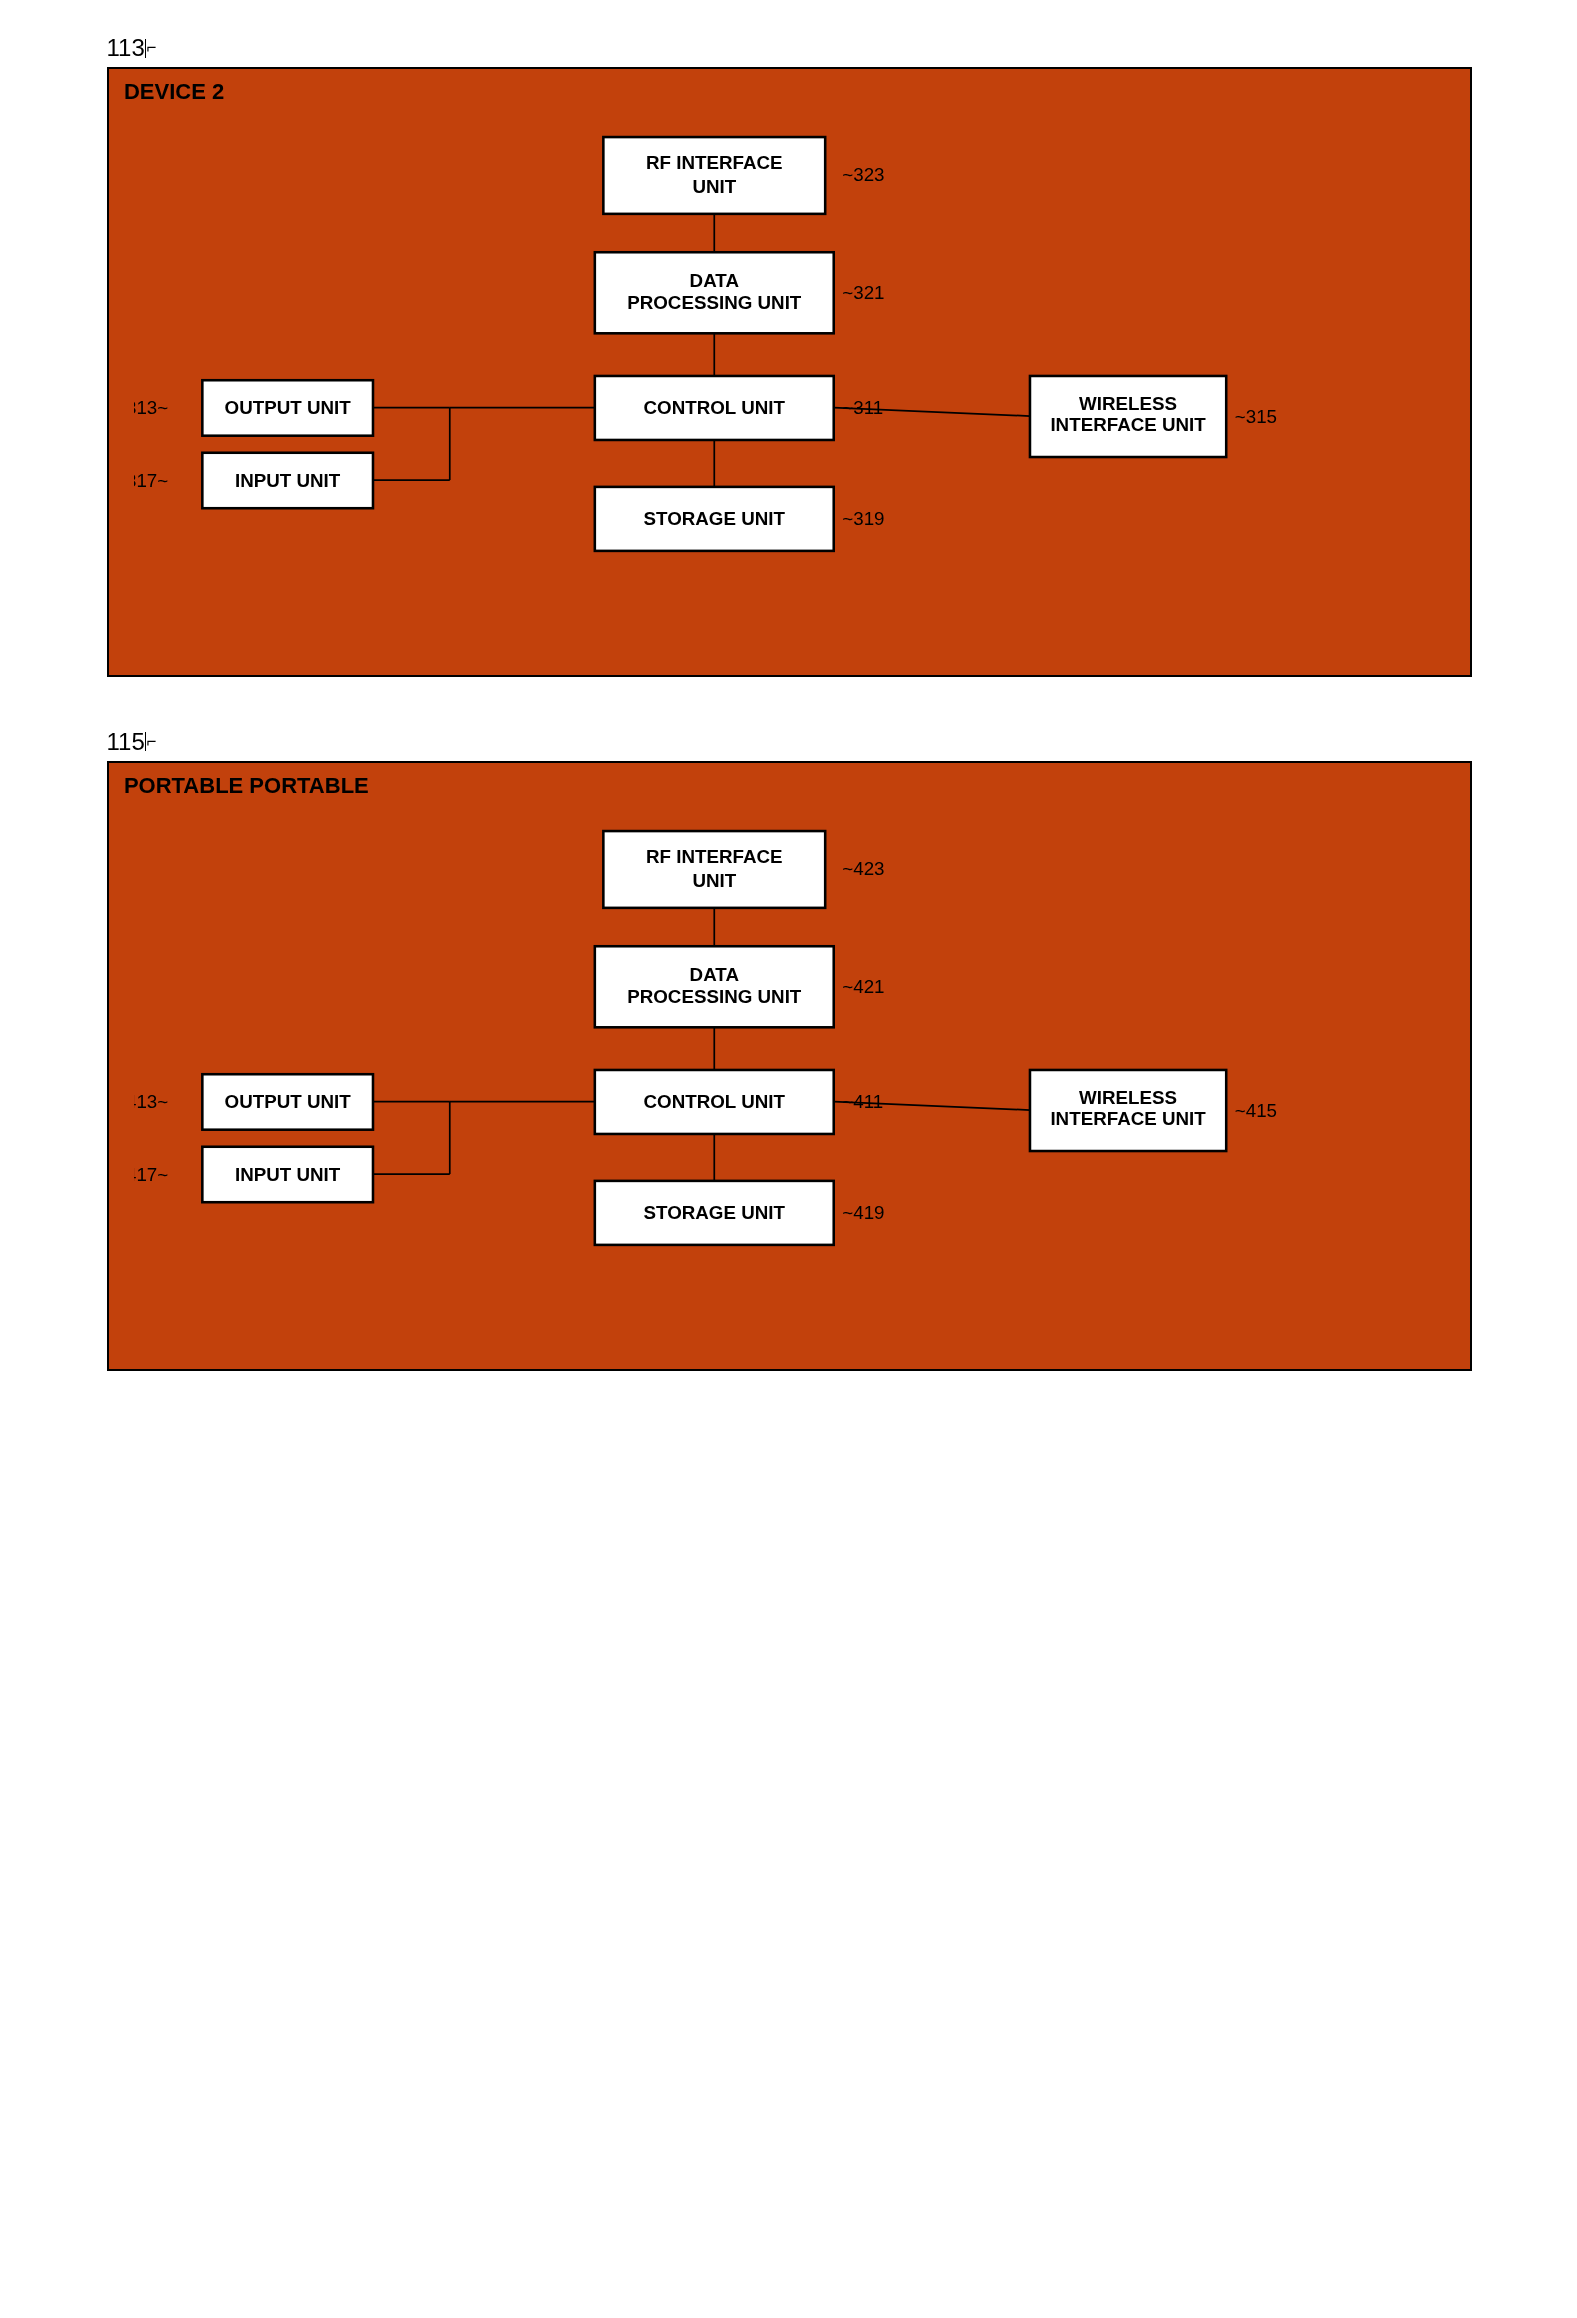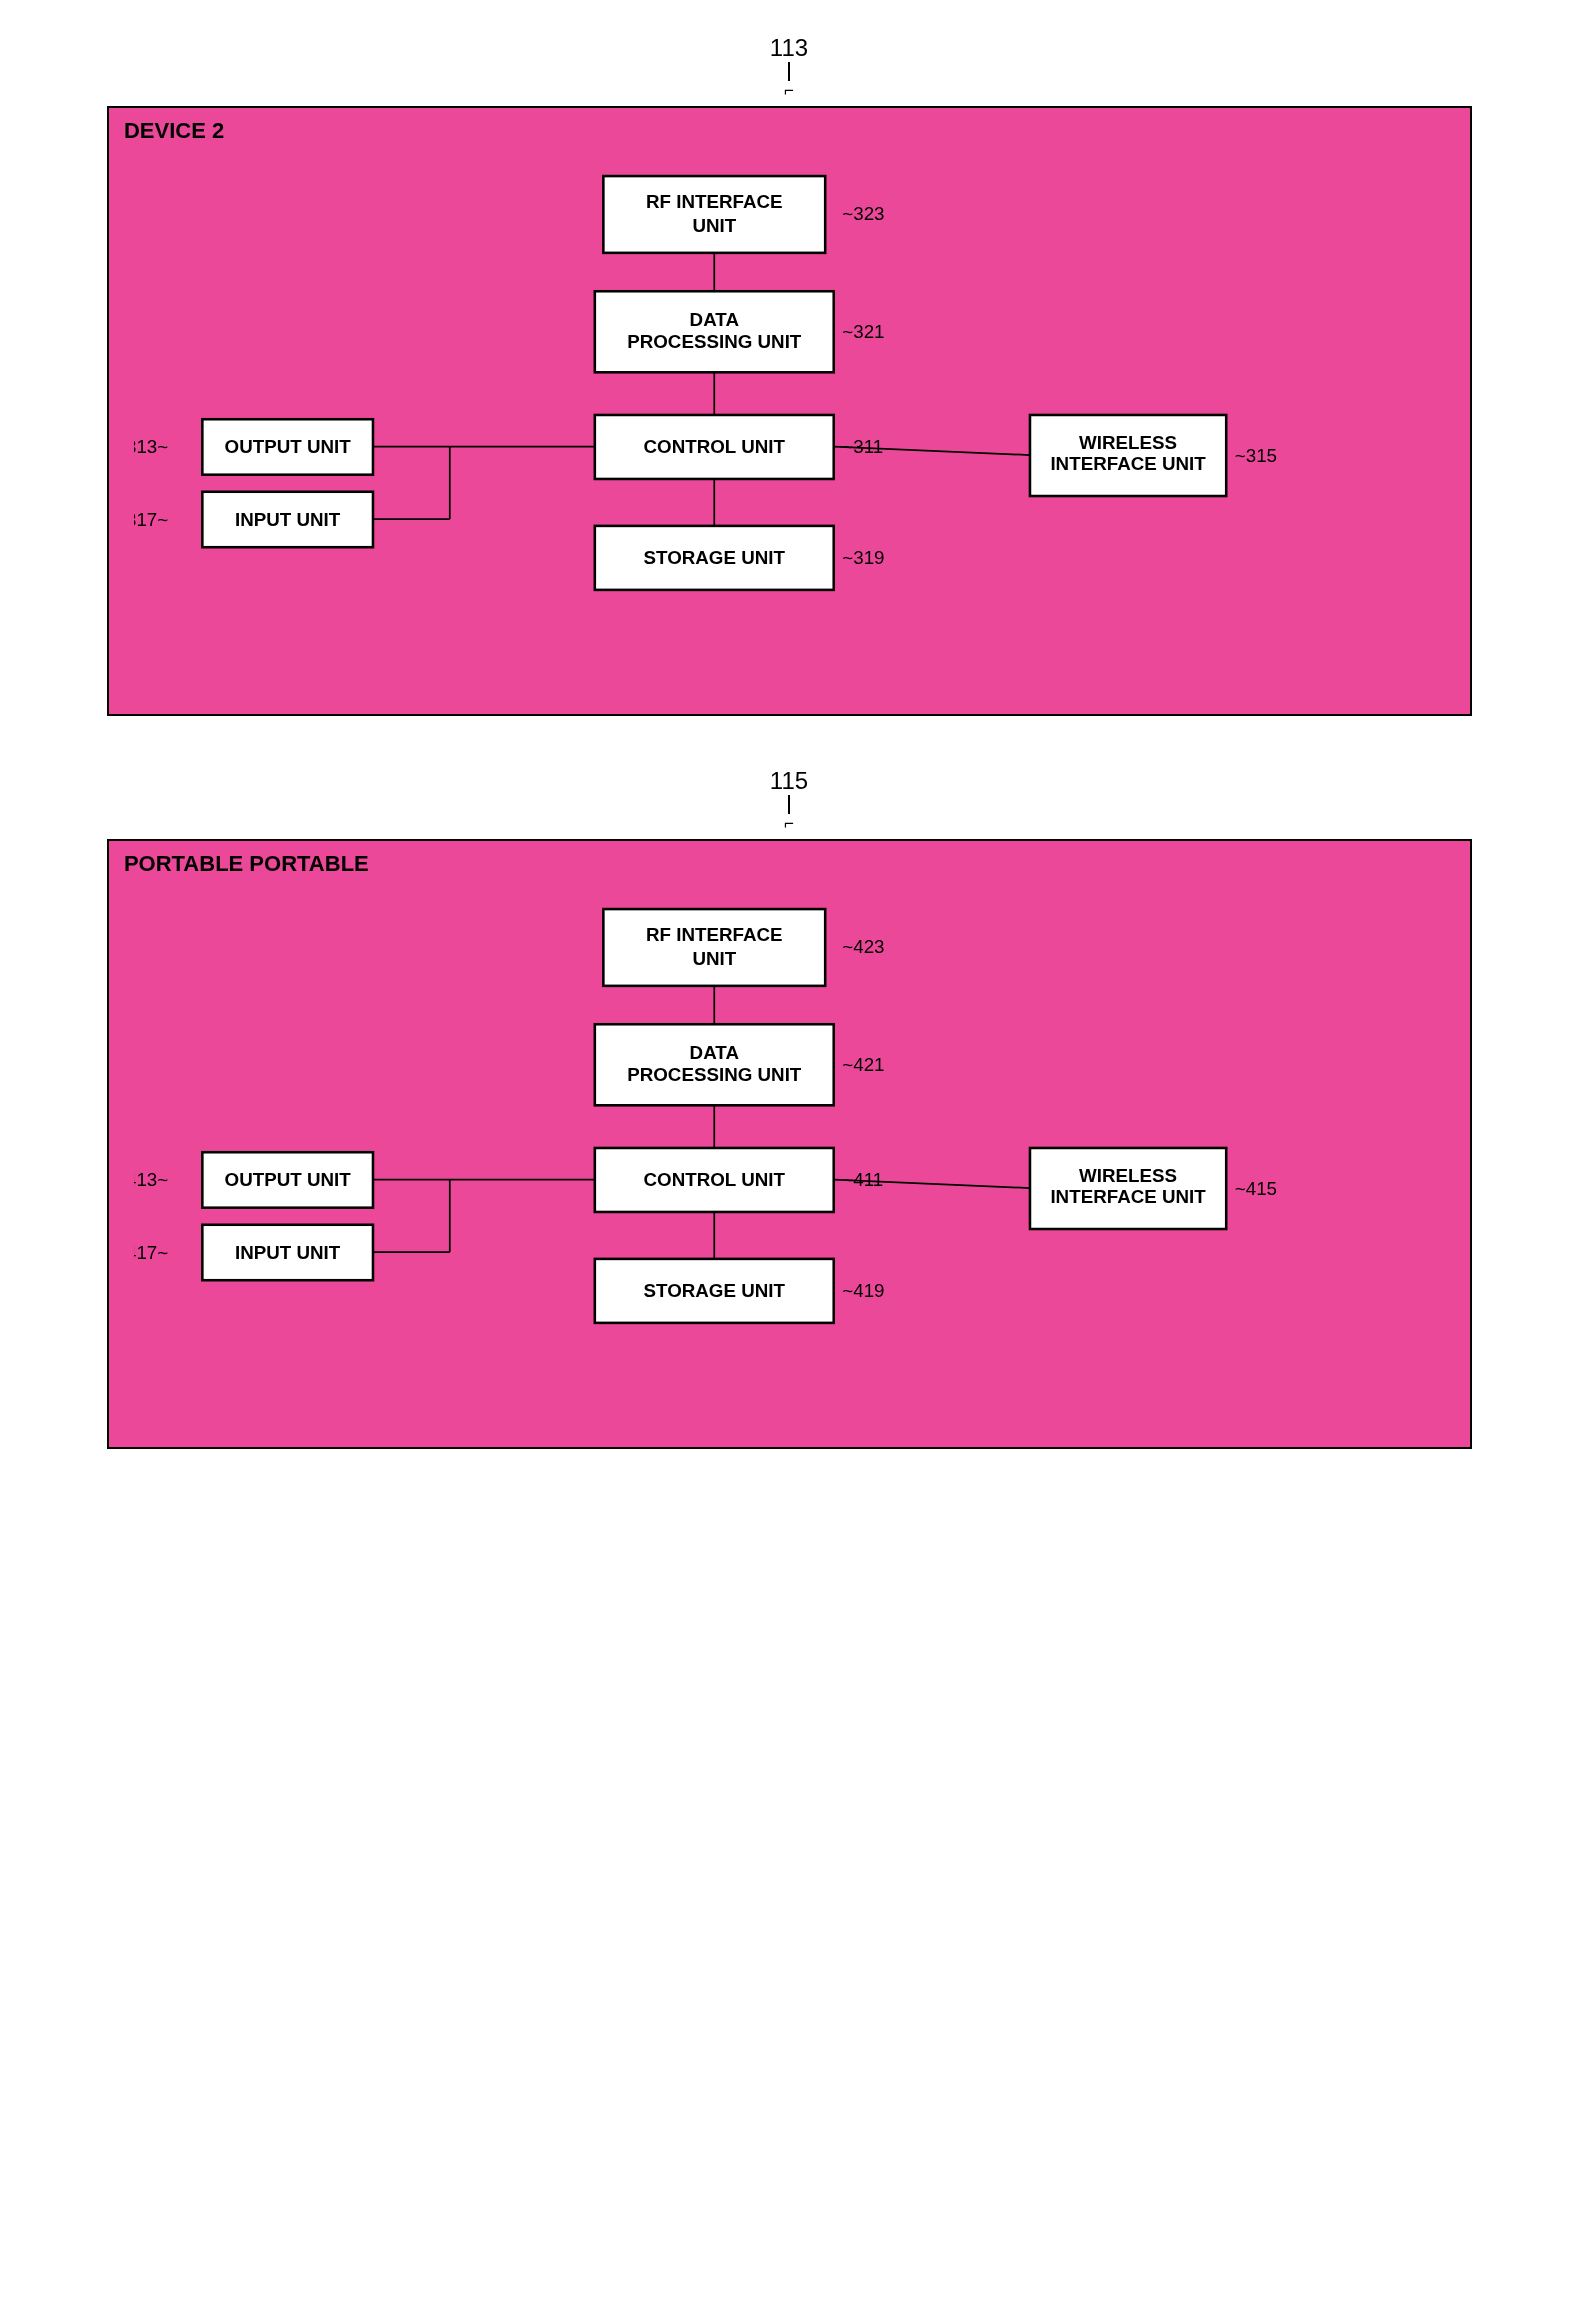--- a/index.html
+++ b/index.html
@@ -13,37 +13,37 @@
       width: 1578px;
     }
 
     .figure-container {
       width: 1365px;
       margin-bottom: 51px;
     }
 
     .ref-arrow {
       display: flex;
-      flex-direction: column;
+      flex-direction: row;
       align-items: center;
       font-size: 22px;
       margin-bottom: 5.1px;
     }
 
     .ref-arrow .arrow-line {
       width: 1.7px;
       height: 19px;
       background: #000;
     }
 
     .diagram-box {
       border: 2.6px solid #000;
       padding: 25.6px 25.6px 25.6px 25.6px;
       position: relative;
-      background: #ec4899;
+      background: #c2410c;
       text-align: right;
     }
 
     .device-label {
       position: absolute;
       top: 10.2px;
       left: 15.4px;
       font-size: 22px;
       font-weight: bold;
     }

